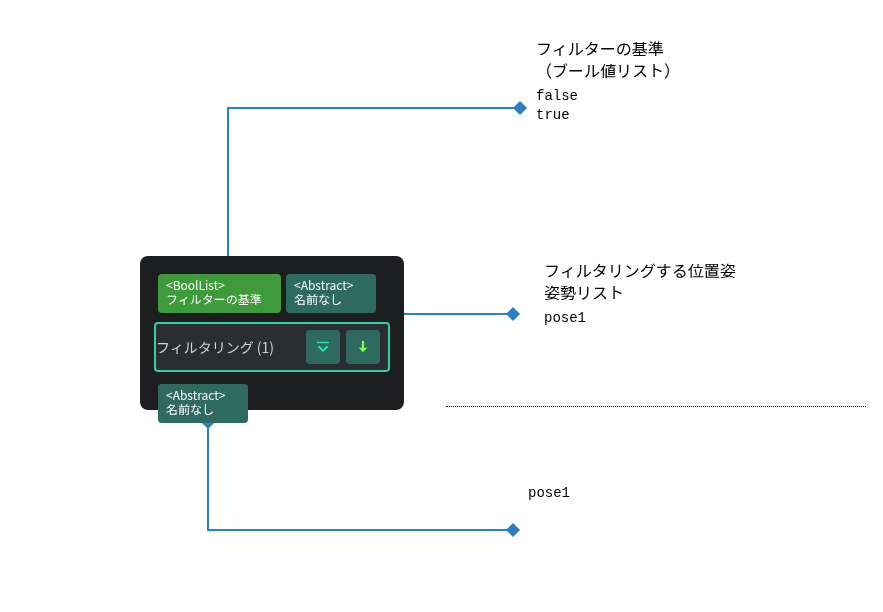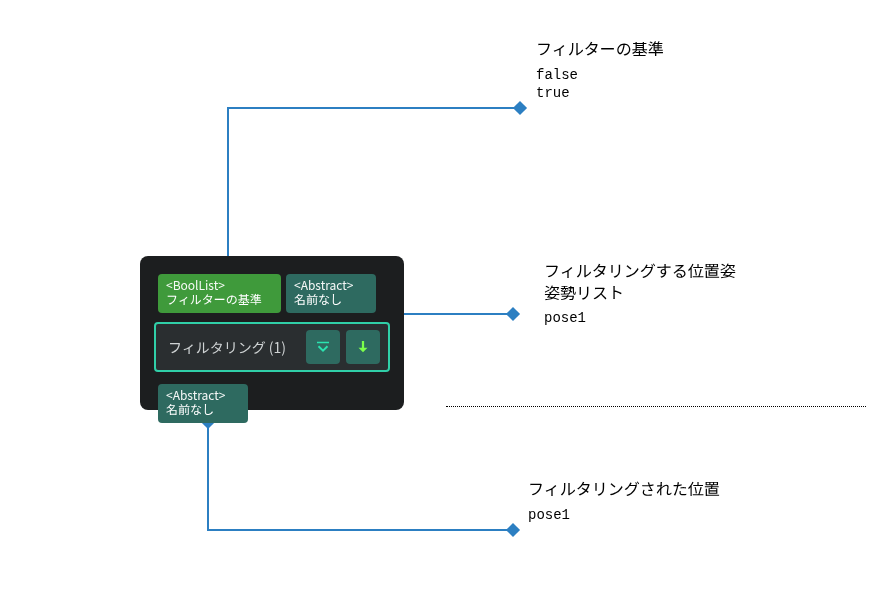--- a/index.html
+++ b/index.html
@@ -54,21 +54,21 @@
   .op {
     position: absolute;
     left: 14px; top: 66px;
     width: 236px; height: 50px;
     border: 2px solid #30cfa8;
     border-radius: 4px;
     background: #2a2e30;
     color: #cfd3d4;
     display: flex;
     align-items: center;
-    padding: 0 8px 0 12px;
+    padding: 0 8px 0 0;
     font-size: 14px;
   }
   .op .spacer { flex: 1; }
   .ibtn {
     width: 34px; height: 34px;
     border-radius: 4px;
     background: #2e6a60;
     display: inline-flex;
     align-items: center; justify-content: center;
     margin-left: 6px;
@@ -163,20 +163,21 @@
 
     <div class="port port-abs-out">
       <div class="type">&lt;Abstract&gt;</div>
       <div class="label">名前なし</div>
     </div>
   </div>
 
   <div class="anno anno1">
     <div class="title">
       <div>フィルターの基準</div>
+      <div>（ブール値リスト）</div>
     </div>
     <div class="items">
       <div>false</div>
       <div>true</div>
     </div>
   </div>
 
   <div class="anno anno2">
     <div class="title">
       <div>フィルタリングする位置姿</div>
@@ -184,20 +185,19 @@
     </div>
     <div class="items">
       <div>pose1</div>
     </div>
   </div>
 
   <div class="dotsep"></div>
 
   <div class="anno anno3">
     <div class="title">
-      <div>フィルタリングされた位置</div>
     </div>
     <div class="items">
       <div>pose1</div>
     </div>
   </div>
 
 </div>
 
 </body></html>

